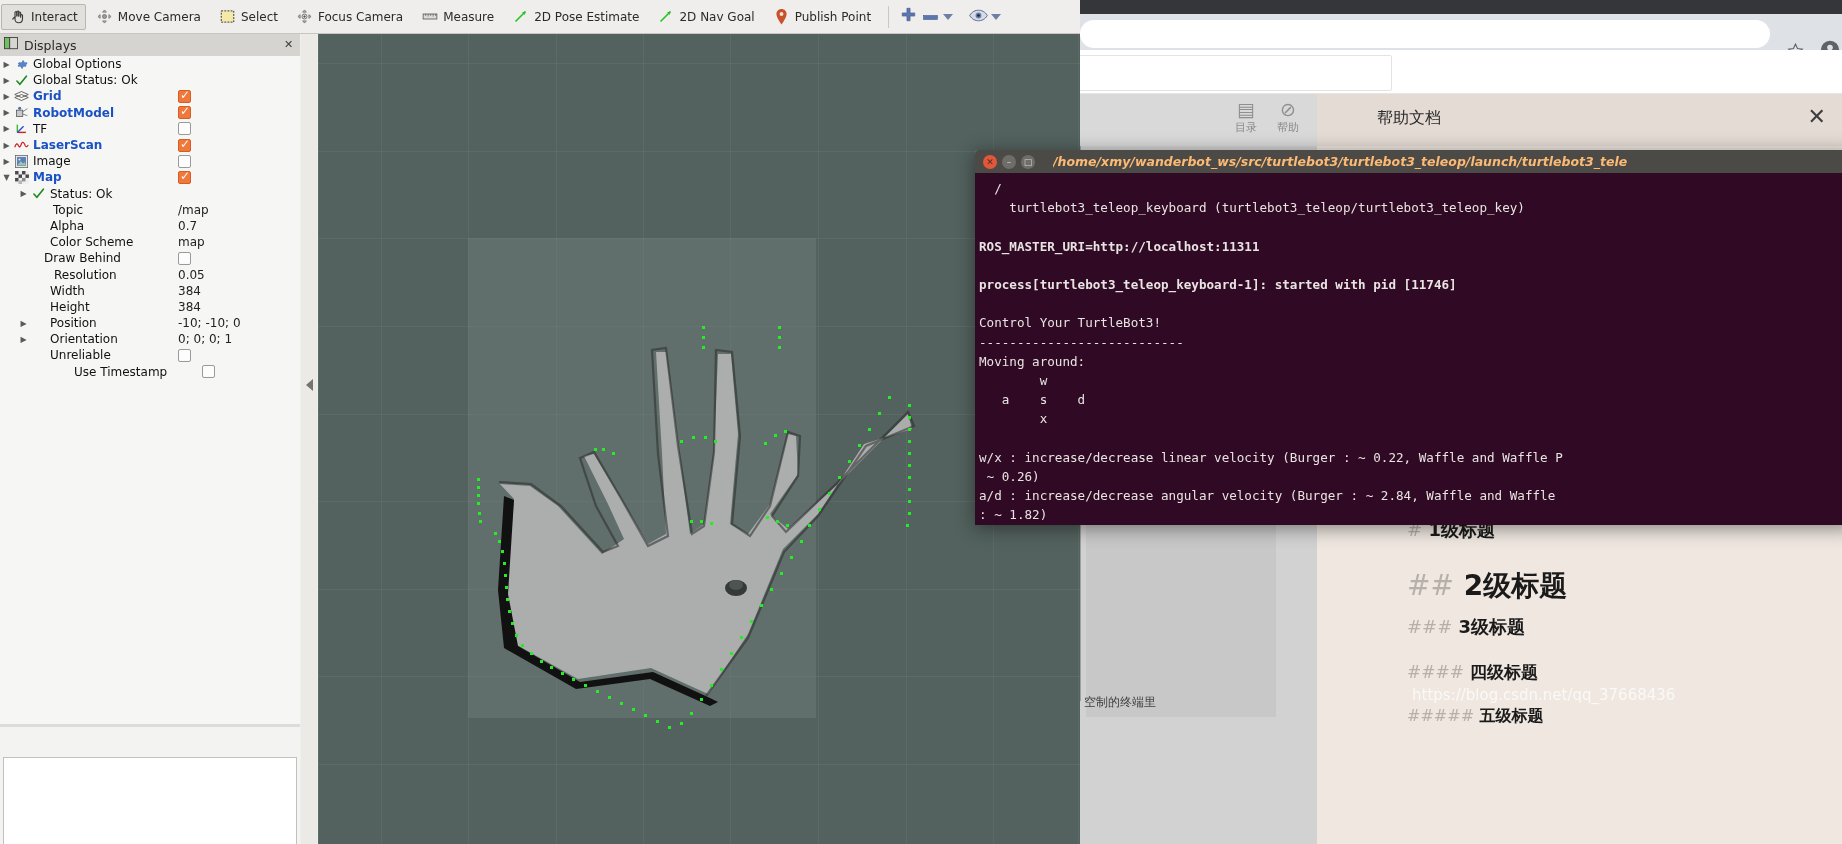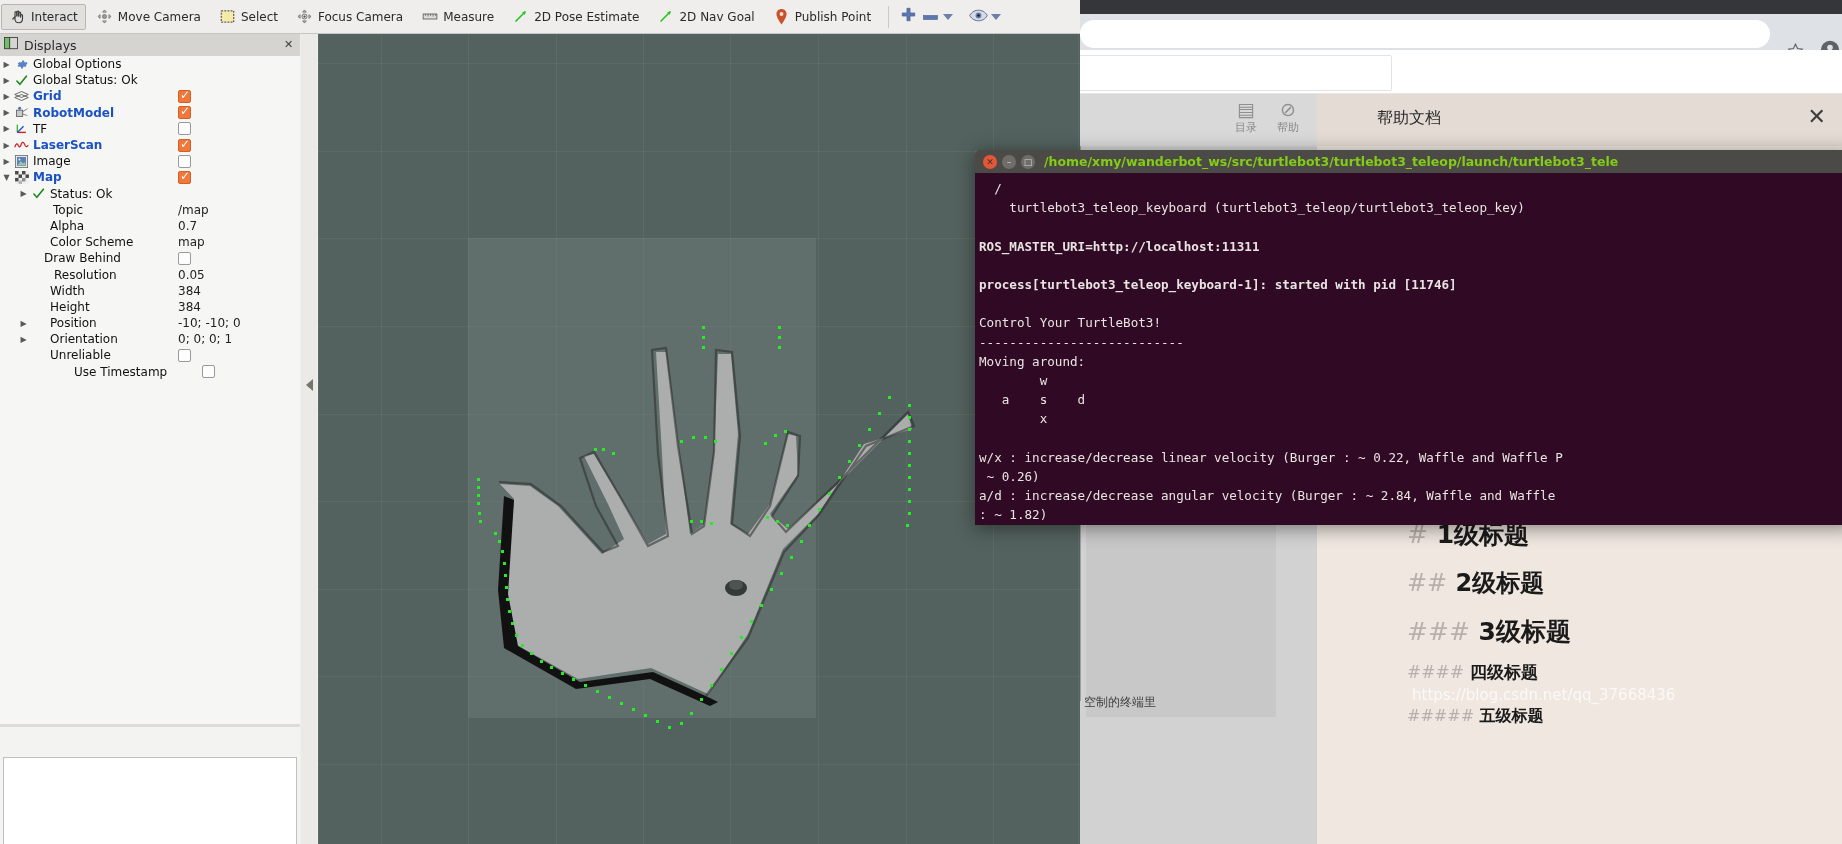--- a/index.html
+++ b/index.html
@@ -93,23 +93,23 @@
     font-size: 16px; color: #2b2b2b;
   }
   #help-close {
     position: absolute; right: 16px; top: 10px;
     font-size: 22px; color: #3d3d3d; cursor: pointer; line-height: 26px;
   }
   .help-line {
     position: absolute; left: 90px; color: #1a1a1a; white-space: nowrap;
   }
   .help-hash { color: #b7b0aa; font-weight: normal; }
-  .help-h1 { top: 424px; font-size: 25px; font-weight: bold; }
-  .help-h2 { top: 473px; font-size: 24px; font-weight: bold; }
-  .help-h3 { top: 521px; font-size: 25px; font-weight: bold; }
+  .help-h1 { top: 424px; font-size: 18px; font-weight: bold; }
+  .help-h2 { top: 473px; font-size: 28px; font-weight: bold; }
+  .help-h3 { top: 521px; font-size: 18px; font-weight: bold; }
   .help-h4 { top: 567px; font-size: 17px; font-weight: bold; }
   .help-h5 { top: 612px; font-size: 16px; font-weight: bold; }
   #watermark {
     position: absolute; left: 95px; top: 592px;
     font-size: 15px; color: rgba(255,255,255,0.75);
   }
 
   
   #editor-left-grey {
     position: absolute; left: 0; top: 146px; width: 237px; height: 698px;
@@ -247,23 +247,24 @@
     background: #4c4a47;
     display: flex; align-items: center; padding-left: 8px; gap: 5px;
     border-top-left-radius: 5px; border-top-right-radius: 5px;
   }
   .wbtn { width: 14px; height: 14px; border-radius: 50%; display:flex; align-items:center; justify-content:center;
           font-size: 9px; color: #4a3020; cursor:pointer; }
   .wbtn.close { background: #e2573a; }
   .wbtn.min { background: #6f6d6a; color:#d6d4d2; }
   .wbtn.max { background: #6f6d6a; color:#d6d4d2; }
   #term-title {
-    font-size: 12.5px; color: #84cc16; font-weight: bold; margin-left: 4px;
+    font-size: 12.5px; color: #fdba74; font-weight: bold; margin-left: 13px;
     white-space: nowrap; overflow: hidden;
     font-family: "DejaVu Sans", "Liberation Sans", sans-serif;
+    font-style: italic;
   }
   #term-body {
     position: absolute; left: 0; top: 23px; width: 880px; height: 352px;
     background: #300a24; color: #e8e4e2;
     font-family: "DejaVu Sans Mono", "Liberation Mono", monospace;
     font-size: 12.6px; line-height: 19.2px;
     padding: 6px 0 0 4px;
     white-space: pre; overflow: hidden;
   }
   #term-body .b { font-weight: bold; }

